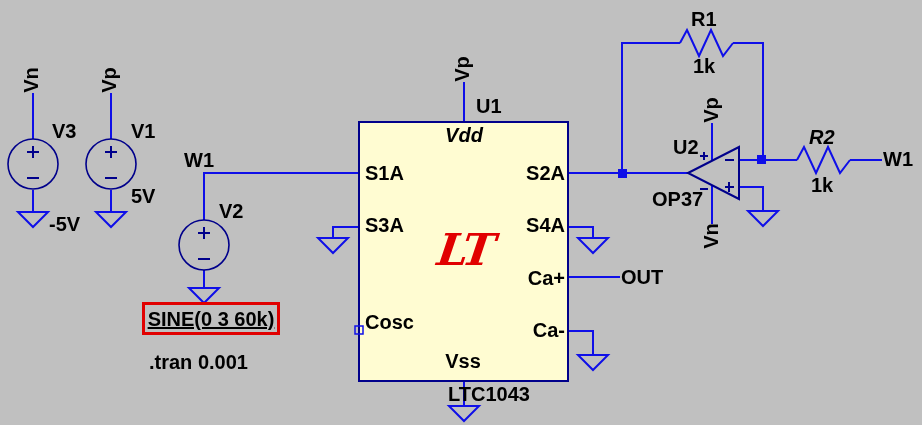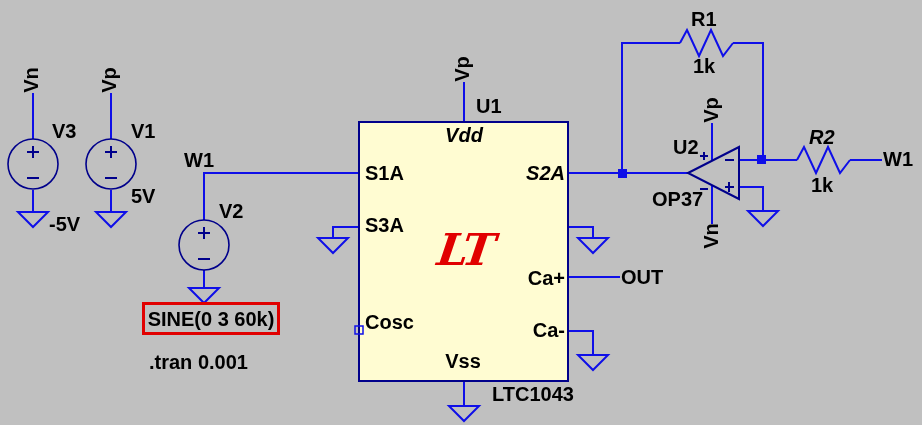--- a/index.html
+++ b/index.html
@@ -18,21 +18,21 @@
   .ctr{transform:translateX(-50%);}
   .pin-r{width:95px;text-align:right;}
   .logo{
     position:absolute;z-index:2;color:var(--accent-red);
     font:italic bold 44px/44px "DejaVu Serif",serif;
     transform:translate(-50%,-50%) skewX(-8deg);letter-spacing:-3px;
   }
   .sine-box{
     position:absolute;z-index:2;left:142px;top:302px;width:138px;height:33px;
     box-sizing:border-box;border:3px solid var(--accent-red);
-    display:flex;align-items:center;justify-content:center;
+    display:flex;align-items:center;justify-content:center;text-decoration:underline;
   }
   .w{stroke:var(--wire);stroke-width:2;fill:none;}
   .s{stroke:var(--symbol);stroke-width:2;fill:none;}
   .c{stroke:var(--symbol);stroke-width:1.6;fill:none;}
   .j{fill:var(--wire);stroke:none;}
   .chip{fill:var(--chip-fill);stroke:var(--symbol);stroke-width:2;}
   .open-pin{stroke:var(--wire);stroke-width:1.5;fill:none;}
 </style>
 </head>
 <body>
@@ -123,27 +123,28 @@
   <div class="sine-box">
     <span class="lbl" style="position:static;">SINE(0 3 60k)</span>
   </div>
   <div class="lbl" style="left:149px;top:352px;">.tran 0.001</div>
 
   <div class="lbl" style="left:184px;top:150px;">W1</div>
   <div class="lbl" style="left:883px;top:149px;">W1</div>
   <div class="lbl" style="left:621px;top:267px;">OUT</div>
 
   <div class="lbl" style="left:476px;top:96px;">U1</div>
-  <div class="lbl" style="left:492px;top:384px;text-align:center;">LTC1043</div>
+  <div class="lbl" style="left:448px;top:384px;text-align:center;">LTC1043</div>
   <div class="lbl ctr" style="left:464px;top:125px;font-style:italic;">Vdd</div>
   <div class="lbl ctr" style="left:463px;top:351px;">Vss</div>
   <div class="lbl" style="left:365px;top:163px;">S1A</div>
   <div class="lbl" style="left:365px;top:215px;">S3A</div>
   <div class="lbl" style="left:365px;top:312px;">Cosc</div>
-  <div class="lbl pin-r" style="left:470px;top:163px;font-style:italic;">S2A</div>
+  <div class="lbl pin-r" style="left:470px;top:163px;">S2A</div>
+  <div class="lbl pin-r" style="left:470px;top:215px;">S4A</div>
   <div class="lbl pin-r" style="left:470px;top:268px;">Ca+</div>
   <div class="lbl pin-r" style="left:470px;top:320px;">Ca-</div>
   <div class="logo" style="left:465px;top:250px;">LT</div>
 
   <div class="lbl" style="left:673px;top:137px;">U2</div>
   <div class="lbl" style="left:652px;top:189px;">OP37</div>
 
   <div class="lbl" style="left:691px;top:9px;">R1</div>
   <div class="lbl" style="left:693px;top:56px;">1k</div>
   <div class="lbl" style="left:809px;top:127px;font-style:italic;">R2</div>

